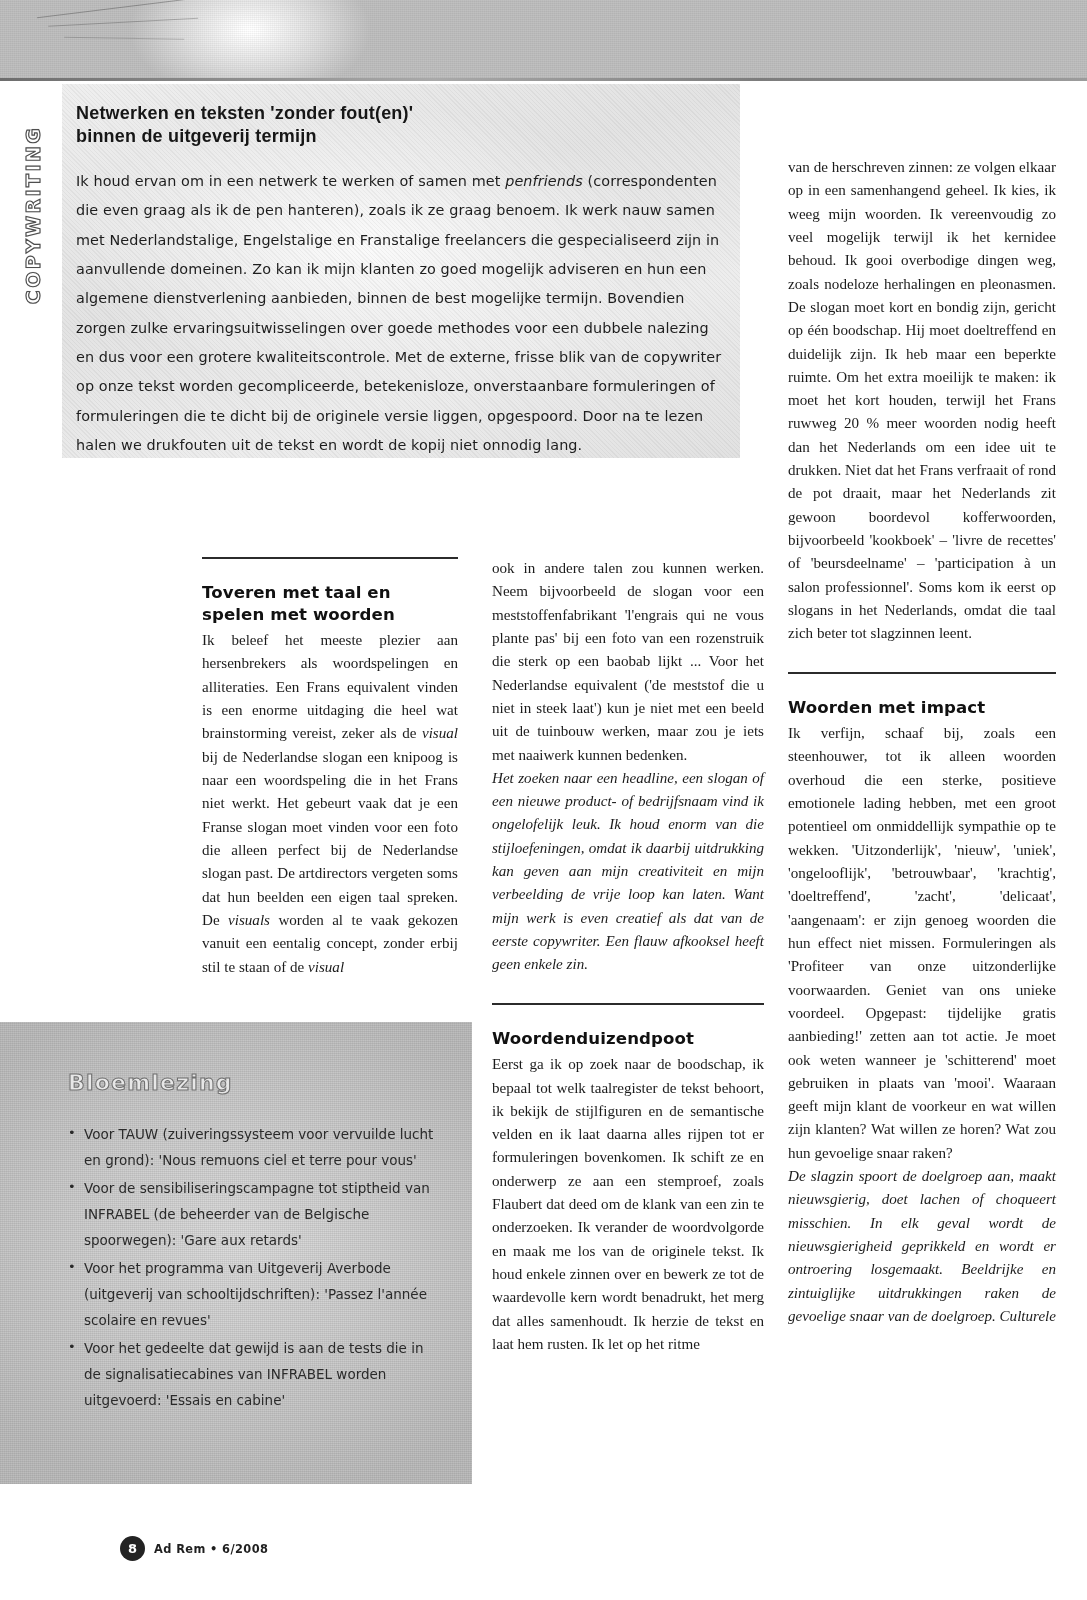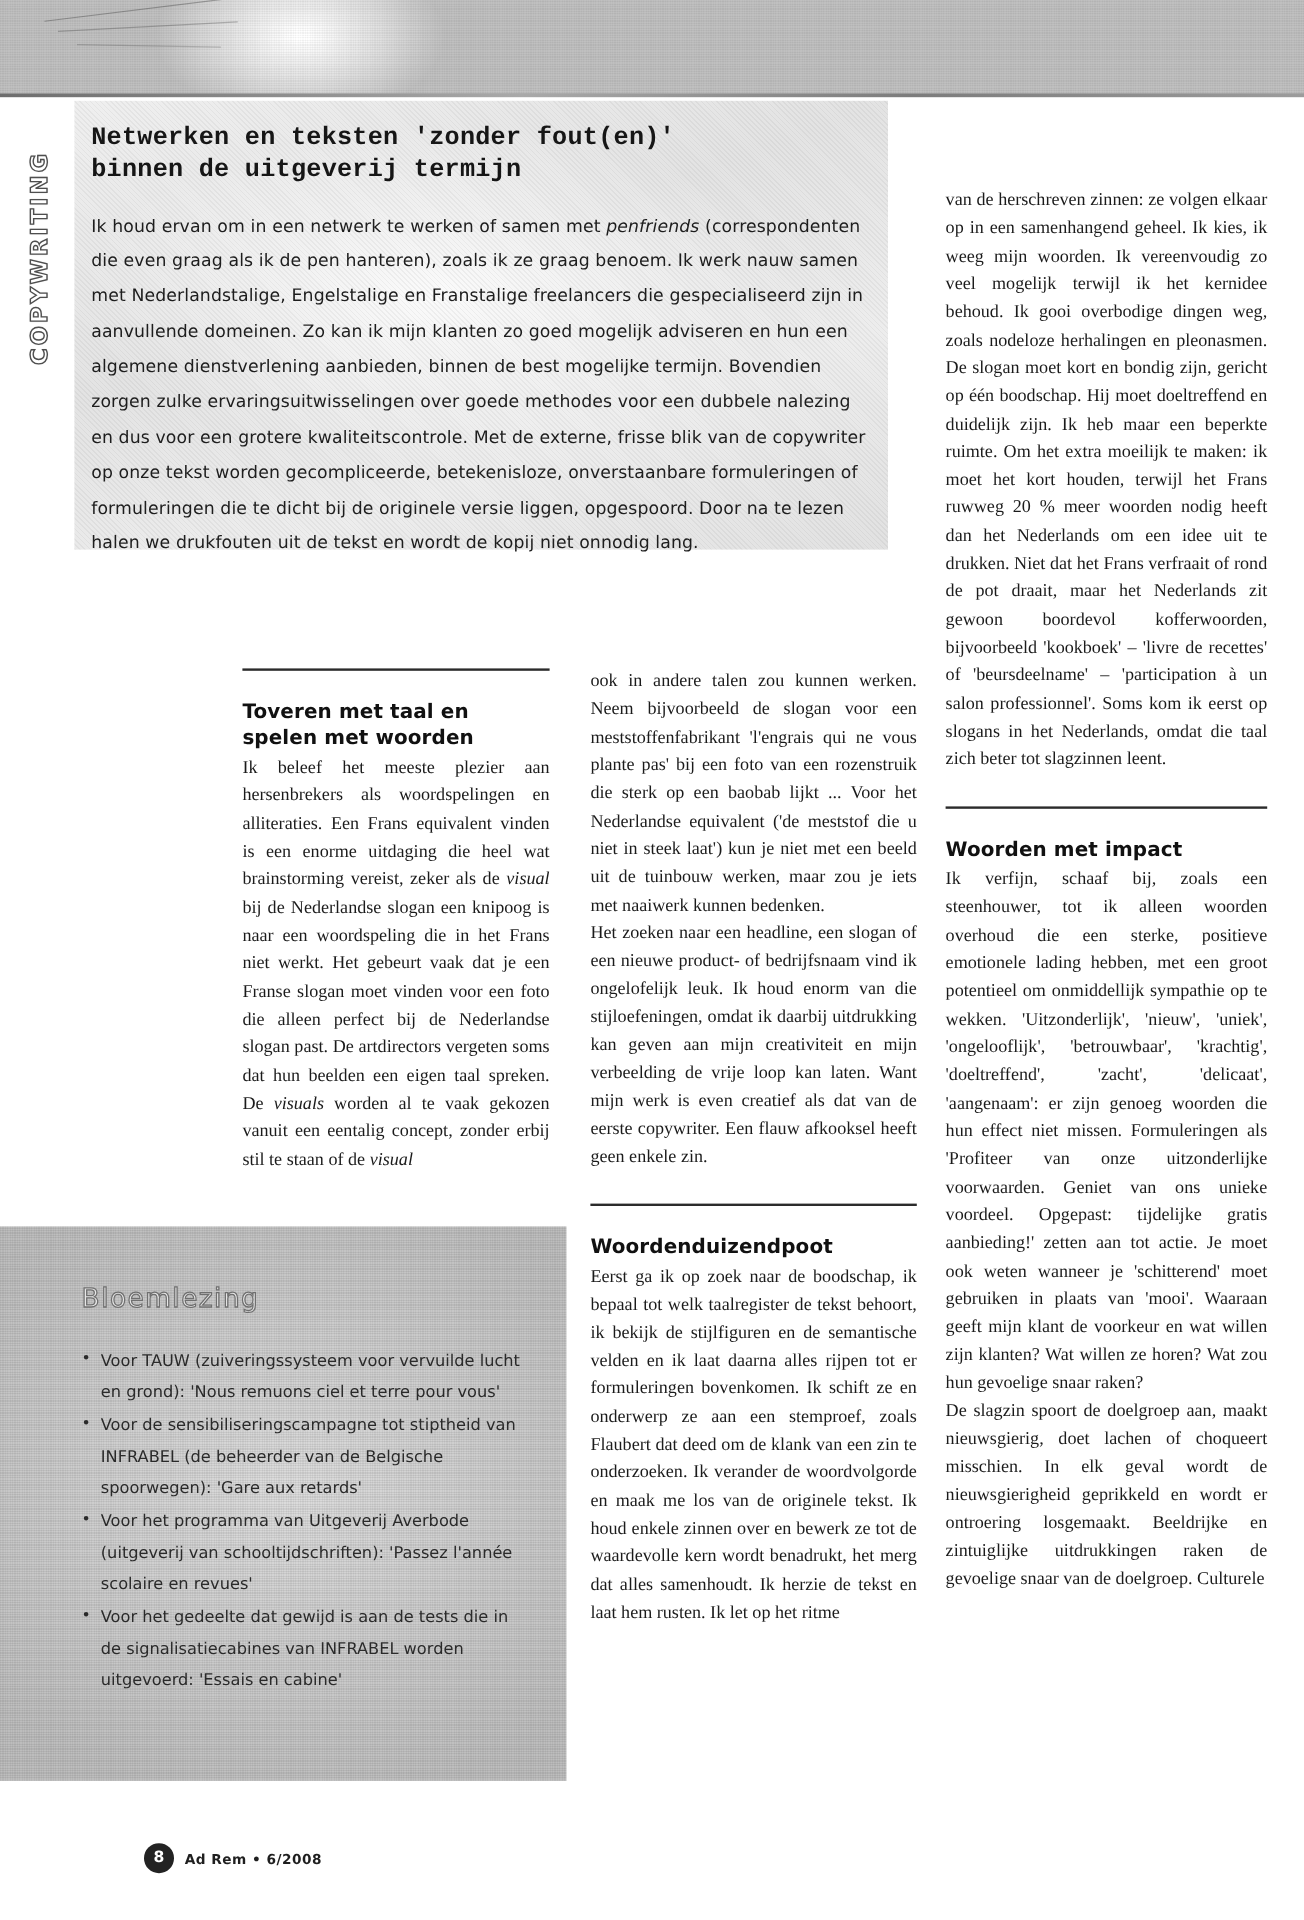--- a/index.html
+++ b/index.html
@@ -81,23 +81,23 @@
       radial-gradient(ellipse 420px 200px at 300px 160px, rgba(255,255,255,.85), rgba(0,0,0,0) 70%),
       linear-gradient(160deg,#efefef 0%, #e3e3e3 40%, #ededed 70%, #e1e1e1 100%);
   }
   .intro-block:after{
     content:"";position:absolute;inset:0;
     background:repeating-linear-gradient(45deg, rgba(0,0,0,.045) 0 1px, rgba(255,255,255,0) 1px 3px);
   }
   .intro-inner{position:relative;z-index:2;padding:18px 14px 0 14px;}
 
   .headline{
-    font-family:Liberation Mono, monospace;
-    font-weight:700;
-    font-size:21px;
+    font-family:Liberation Sans, sans-serif;
+    font-weight:700;
+    font-size:18px;
     line-height:1.30;
     letter-spacing:.2px;
     color:#161616;
     margin:0 0 18px 0;
   }
   .headline .l2{display:block;}
 
   .intro-text{
     font-family:"DejaVu Sans", sans-serif;
     font-size:14.4px;
@@ -115,21 +115,21 @@
     margin-top:44px;
   }
   .col p{
     margin:0;
     font-size:15.1px;
     line-height:1.545;
     text-align:justify;
     color:#1b1b1b;
     hyphens:none;
   }
-  .col p + p{margin-top:0;}
+  .col p + p{margin-top:0;font-style:italic;}
   .col i{font-style:italic;}
 
   .col-1{left:202px;top:513px;width:256px;}
   .col-2{left:492px;top:513px;width:272px;}
   .col-3{left:788px;top:112px;width:268px;}
 
   .sec-head{
     font-family:"DejaVu Sans", sans-serif;
     font-weight:700;
     font-size:16.6px;
@@ -151,21 +151,21 @@
   .bloem:after{
     content:"";position:absolute;inset:0;
     background:
       repeating-linear-gradient(0deg, rgba(0,0,0,.07) 0 1px, rgba(255,255,255,.07) 1px 2px),
       repeating-linear-gradient(90deg, rgba(0,0,0,.05) 0 1px, rgba(255,255,255,.05) 1px 2px);
     mix-blend-mode:multiply;opacity:.85;
   }
   .bloem-inner{position:relative;z-index:3;padding:48px 30px 0 68px;}
   .bloem-title{
     font-family:"DejaVu Sans", sans-serif;
-    font-weight:400;
+    font-weight:700;
     font-size:22px;
     letter-spacing:1.2px;
     color:#e7e7e7;
     -webkit-text-stroke:1.05px #6f6f6f;
     margin:0 0 26px 0;
   }
   .bloem ul{
     list-style:none;margin:0;padding:0;
     font-family:"DejaVu Sans", sans-serif;
     font-size:13.5px;

